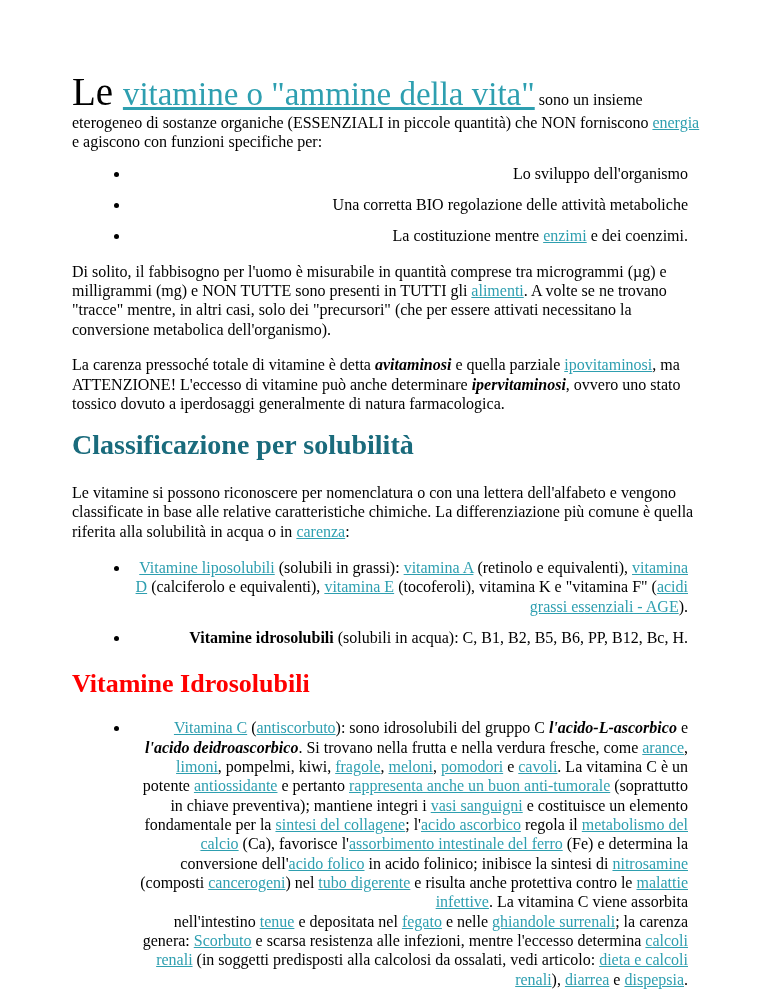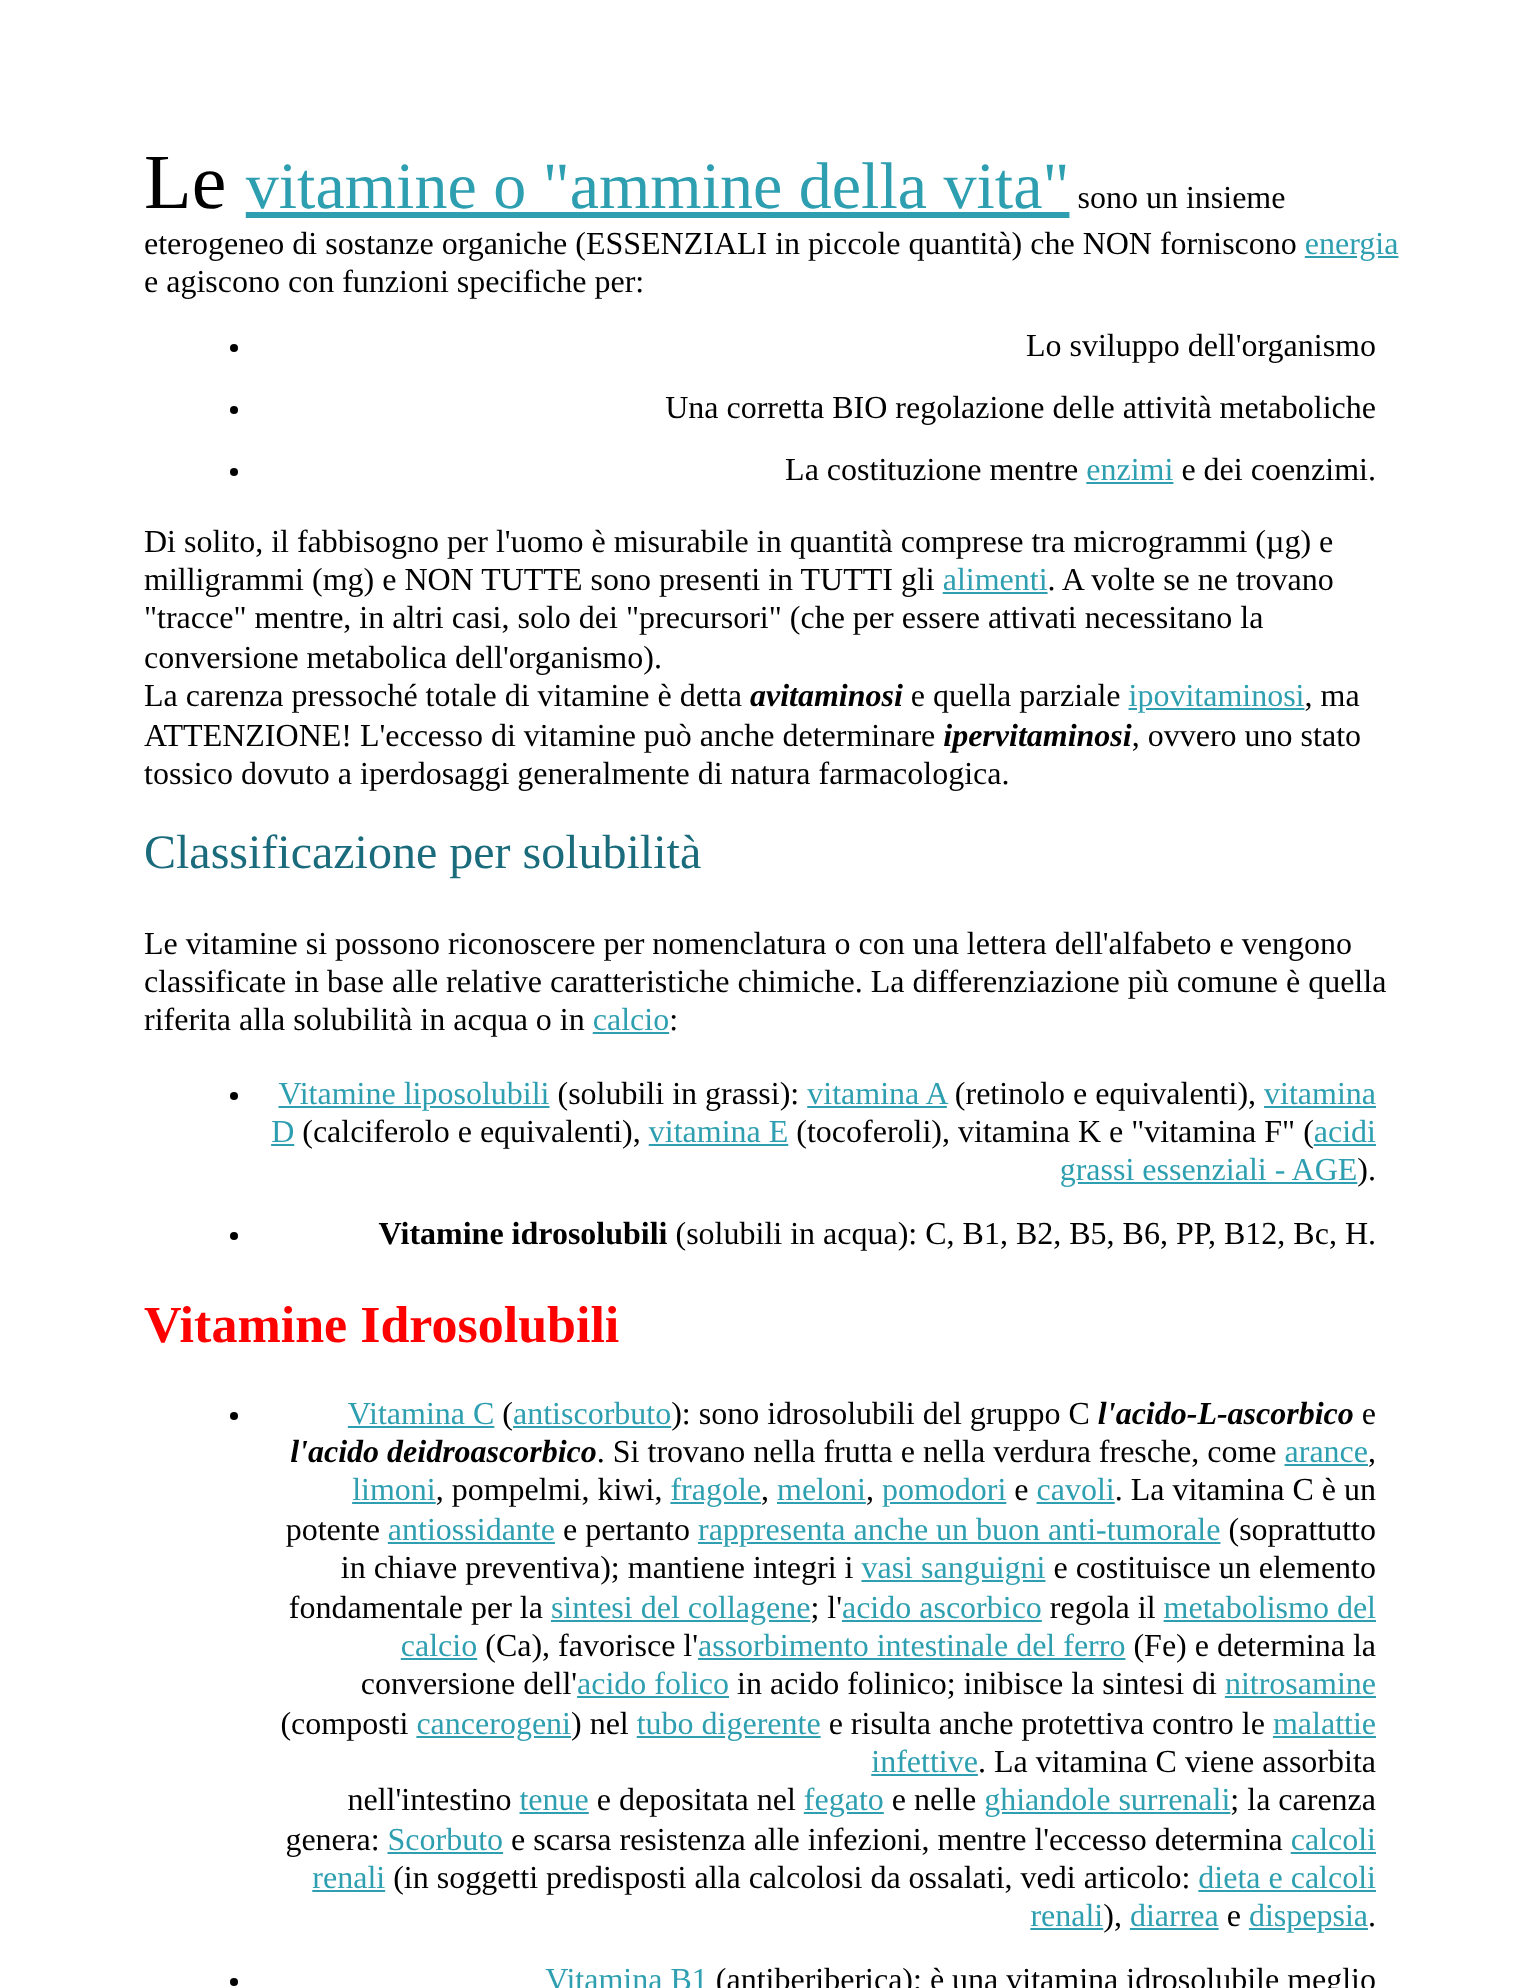--- a/index.html
+++ b/index.html
@@ -22,40 +22,40 @@
     color: var(--text);
   }
   .page {
     width: 768px;
     min-height: 994px;
     padding: 72px 68px 40px 72px;
     font-size: 16px;
     line-height: 1.21;
   }
   p { margin: 0 0 17px 0; }
-  p.tight-bottom { margin-bottom: 0; }
+  p.tight-bottom { margin-bottom: 16px; }
   p.tight-top { margin-top: 0; }
   .title-par { margin: 0 0 10px 0; }
   ul {
     margin: 0 0 16px 0;
     padding-left: 46px;
     list-style-type: disc;
   }
   li { margin: 12px; padding-left: 2px; text-align: right; }
   h1.red-heading {
     color: var(--heading-red);
     font-size: 26px;
     font-weight: bold;
     margin: 22px 0 20px 0;
     line-height: 1.1;
   }
   h2.teal-heading {
     color: var(--heading-teal);
-    font-size: 24px;
-    font-weight: normal;
+    font-size: 28px;
+    font-weight: bold;
     margin: 12px 0 22px 0;
     line-height: 1.1;
   }
   .seg { color: inherit; }
   .seg.plain {}
   .seg.italic { font-style: italic; font-weight: bold; }
   .seg.bold { font-weight: bold; }
   a.seg.link, a.seg.italic-link, a.seg.large-link {
     color: var(--link);
     text-decoration: underline;
@@ -82,21 +82,21 @@
     <li><span class="seg plain">Lo sviluppo dell'organismo</span></li>
     <li><span class="seg plain">Una corretta BIO regolazione delle attività metaboliche</span></li>
     <li><span class="seg plain">La costituzione mentre </span><a class="seg link" href="#">enzimi</a><span class="seg plain"> e dei coenzimi.</span></li>
   </ul>
 
   <p class="tight-bottom"><span class="seg plain">Di solito, il fabbisogno per l'uomo è misurabile in quantità comprese tra microgrammi (µg) e milligrammi (mg) e NON TUTTE sono presenti in TUTTI gli </span><a class="seg link" href="#">alimenti</a><span class="seg plain">. A volte se ne trovano "tracce" mentre, in altri casi, solo dei "precursori" (che per essere attivati necessitano la conversione metabolica dell'organismo).</span></p>
   <p class="tight-top"><span class="seg plain">La carenza pressoché totale di vitamine è detta </span><span class="seg italic">avitaminosi</span><span class="seg plain"> e quella parziale </span><a class="seg italic-link" href="#">ipovitaminosi</a><span class="seg plain">, ma ATTENZIONE! L'eccesso di vitamine può anche determinare </span><span class="seg italic">ipervitaminosi</span><span class="seg plain">, ovvero uno stato tossico dovuto a iperdosaggi generalmente di natura farmacologica.</span></p>
 
   <h2 class="teal-heading">Classificazione per solubilità</h2>
 
-  <p><span class="seg plain">Le vitamine si possono riconoscere per nomenclatura o con una lettera dell'alfabeto e vengono classificate in base alle relative caratteristiche chimiche. La differenziazione più comune è quella riferita alla solubilità in acqua o in </span><a class="seg link" href="#">calcio</a><span class="seg plain">:</span></p>
+  <p><span class="seg plain">Le vitamine si possono riconoscere per nomenclatura o con una lettera dell'alfabeto e vengono classificate in base alle relative caratteristiche chimiche. La differenziazione più comune è quella riferita alla solubilità in acqua o in </span><a class="seg link" href="#">carenza</a><span class="seg plain">:</span></p>
 
   <ul>
     <li><a class="seg link" href="#">Vitamine liposolubili</a><span class="seg plain"> (solubili in grassi): </span><a class="seg link" href="#">vitamina A</a><span class="seg plain"> (retinolo e equivalenti), </span><a class="seg link" href="#">vitamina D</a><span class="seg plain"> (calciferolo e equivalenti), </span><a class="seg link" href="#">vitamina E</a><span class="seg plain"> (tocoferoli), vitamina K e "vitamina F" (</span><a class="seg link" href="#">acidi grassi essenziali - AGE</a><span class="seg plain">).</span></li>
     <li><span class="seg bold">Vitamine idrosolubili</span><span class="seg plain"> (solubili in acqua): C, B1, B2, B5, B6, PP, B12, Bc, H.</span></li>
   </ul>
 
   <h1 class="red-heading">Vitamine Idrosolubili</h1>
 
 
   <ul>

